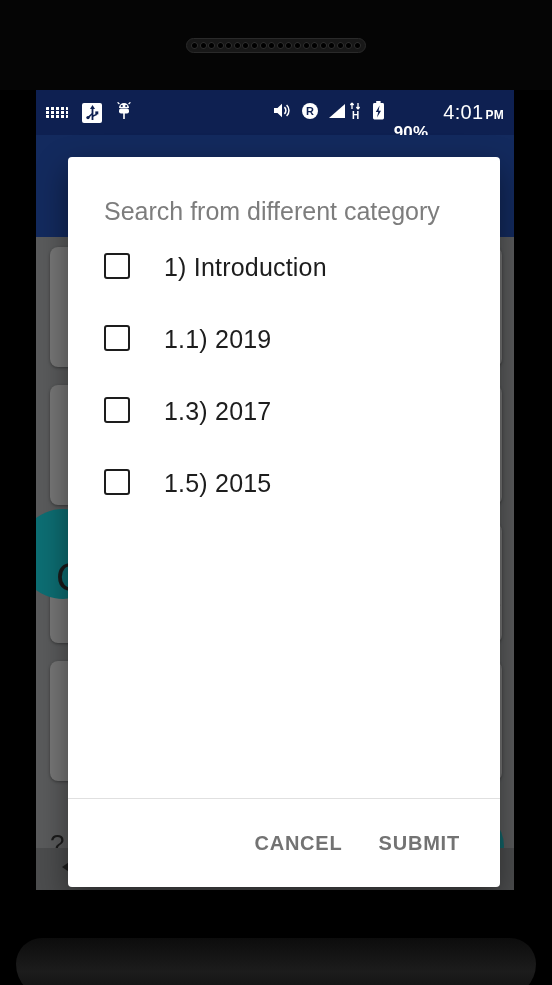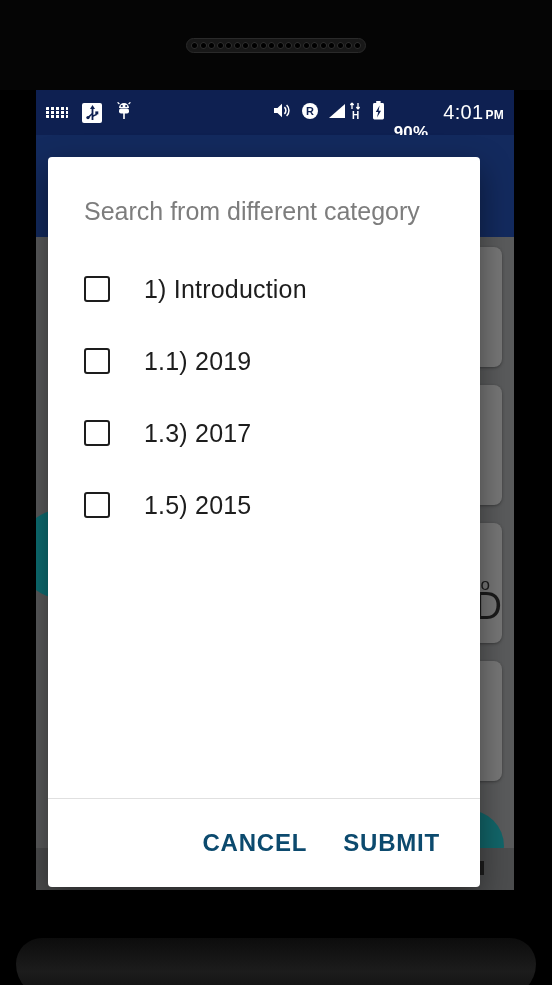--- a/index.html
+++ b/index.html
@@ -126,39 +126,39 @@
     width: 14px; height: 14px; border-radius: 50%;
     border: 2px solid #1d1d1d;
   }
   #bg-nav-recents {
     position: absolute; right: 30px; bottom: 15px;
     width: 14px; height: 14px; background: #1d1d1d;
   }
 
   
   #dialog {
-    position: absolute; left: 12px; top: 67px;
+    position: absolute; left: 32px; top: 67px;
     width: 432px; height: 730px;
     background: #fff;
     border-radius: 4px;
     box-shadow: 0 12px 32px rgba(0,0,0,.45);
     display: flex; flex-direction: column;
     overflow: hidden;
   }
   #dialog-title {
     font-size: 25px; line-height: 32px; color: #7d7d7d;
     padding: 38px 36px 0 36px; font-weight: 400;
   }
   #option-list {
     flex: 1;
     padding: 26px 0 4px 0;
     overflow: hidden;
   }
   .option-row {
-    display: flex; align-items: center;
+    display: flex; 
     height: 72px;
     padding: 0 36px;
   }
   .cb {
     width: 26px; height: 26px; flex: none;
     border-radius: 3px;
     position: relative;
   }
   .cb.off { border: 2.5px solid #1d1d1d; background: #fff; }
   .cb.on  { background: #1ec2dc; border: 2.5px solid #1ec2dc; }
@@ -174,23 +174,23 @@
   }
   #dialog-divider {
     height: 1px; background: #e0e0e0; width: 100%;
   }
   #dialog-actions {
     height: 88px; display: flex; align-items: center; justify-content: flex-end;
     padding: 0 26px; gap: 8px;
   }
   .action-btn {
     background: none; border: 0;
-    color: #0c4a6e;
+    color: #737373;
     font-family: "Liberation Sans", sans-serif;
-    font-size: 24px; font-weight: 700; letter-spacing: .8px;
+    font-size: 20px; font-weight: 700; letter-spacing: .8px;
     padding: 10px 14px; cursor: pointer;
   }
 </style>
 </head>
 <body>
 
 <div id="phone">
 
   <div id="bezel-top">
     <div id="speaker">

